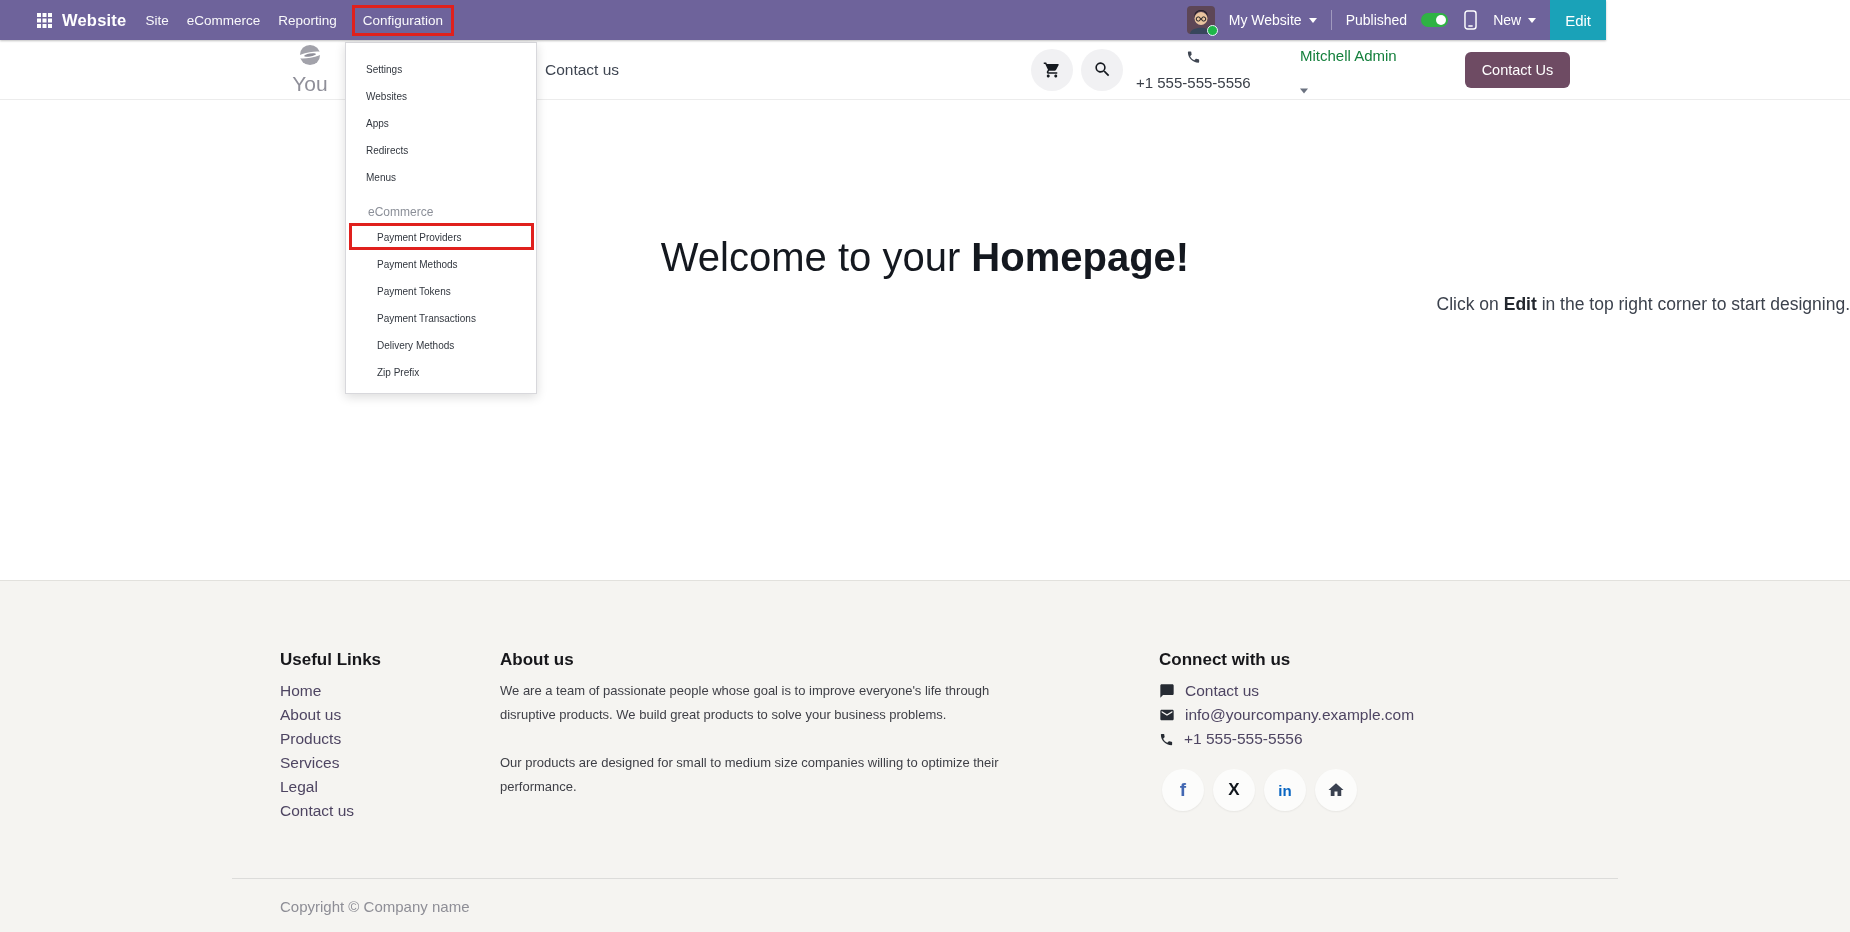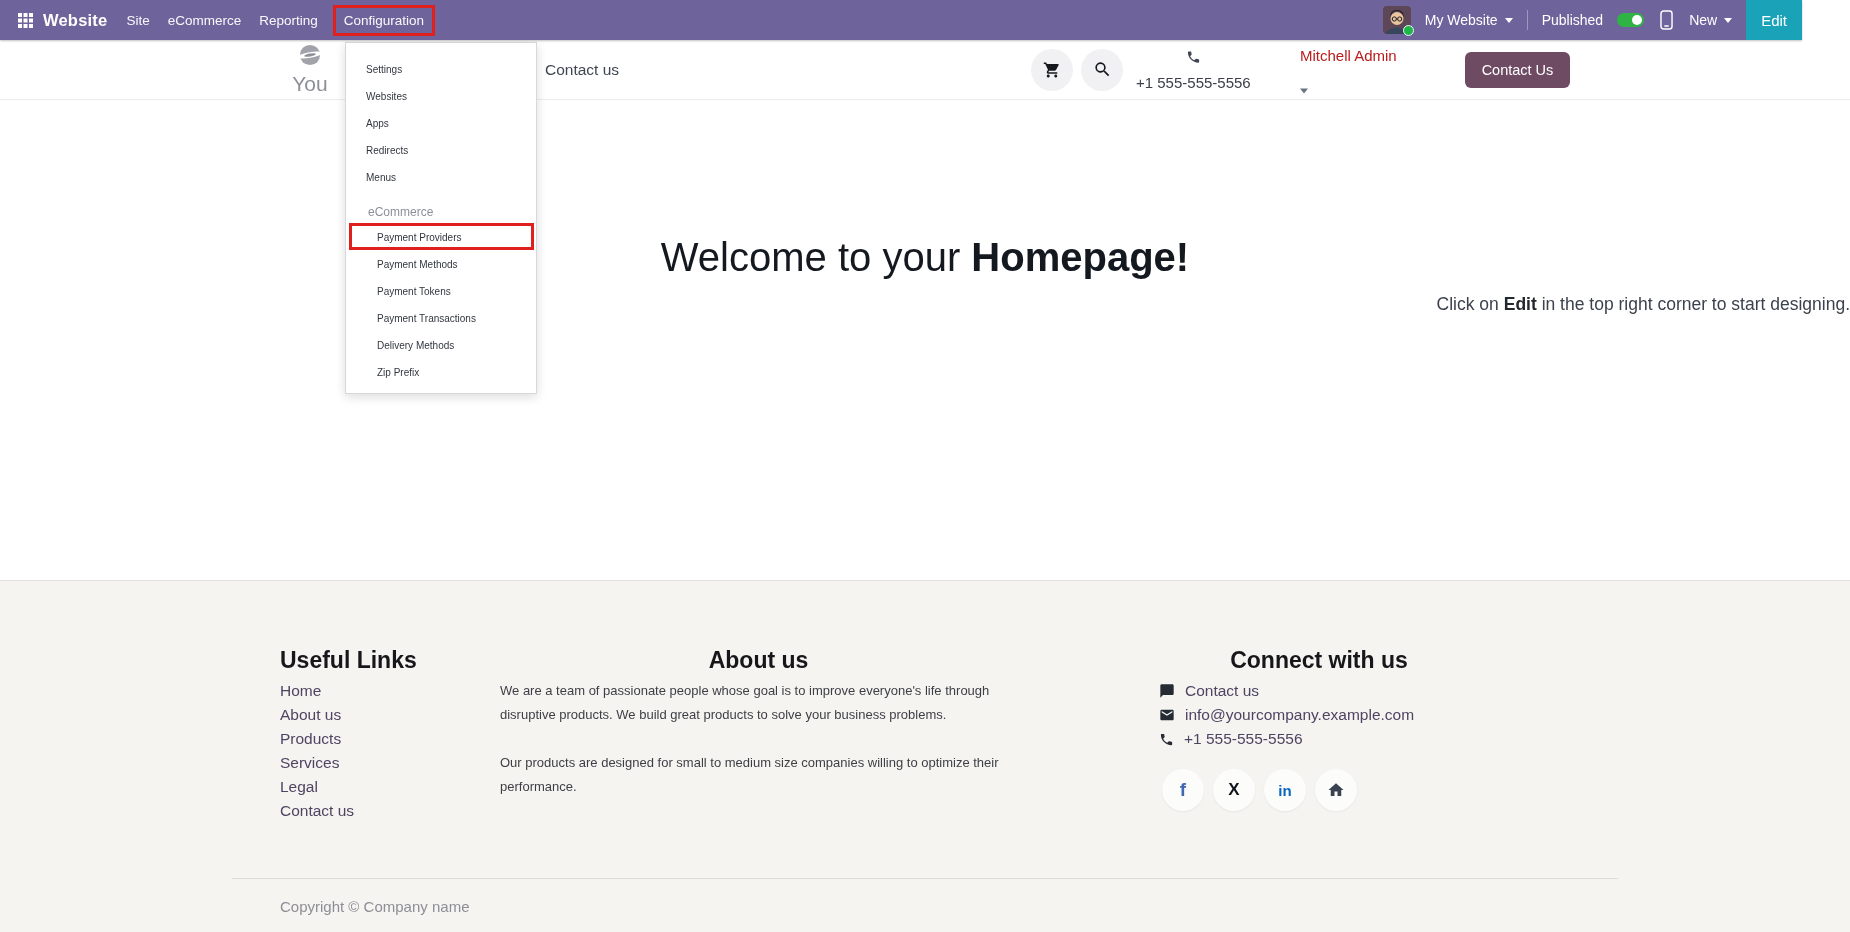--- a/index.html
+++ b/index.html
@@ -4,24 +4,25 @@
 <style>
   * { margin:0; padding:0; box-sizing:border-box; }
   html,body { width:1850px; height:932px; }
   body {
     position:relative; overflow:hidden; background:#fff;
     font-family:"Liberation Sans", sans-serif;
     -webkit-font-smoothing:antialiased;
   }
   
   #topbar {
-    position:absolute; left:0; top:0; width:1802px; height:40px;
+    position:absolute; left:0; top:0; width:1606px; height:40px;
     background:var(--topbar-purple,#6e639b);
     display:flex; align-items:flex-start; z-index:60;
     box-shadow:0 1px 2px rgba(0,0,0,.25);
+    padding-left:19px;
   }
   .tb-left { display:flex; align-items:center; padding-left:18px; gap:12px; height:100%; }
   .apps-grid { display:flex; align-items:center; cursor:pointer; }
   .tb-brand { color:#fff; font-size:16.5px; font-weight:700; margin-left:-2px; margin-right:4px; letter-spacing:.2px; }
   .tb-item { color:rgba(255,255,255,.96); font-size:13.5px; padding:0 3px; cursor:pointer; }
   .tb-item.highlighted {
     border:3px solid var(--highlight-red,#e0201d);
     padding:5px 8px;
   }
   .tb-right { margin-left:auto; display:flex; align-items:center; height:100%; gap:14px;border-radius:18px; }
@@ -47,21 +48,21 @@
   }
   .hdr-abs { position:absolute; top:50%; transform:translateY(-50%);flex-direction:column; }
   .logo { left:281px; display:flex; align-items:center; gap:6px; cursor:pointer; white-space:nowrap; overflow:hidden; width:58px; }
   .logo-text { color:#8f8f99; font-size:21px; }
   .hdr-nav { left:545px; color:#3f4652; font-size:15.5px; cursor:pointer; }
   .circle-btn {
     width:42px; height:42px; border-radius:50%; background:#f1f1f3;
     display:flex; align-items:center; justify-content:center; cursor:pointer; border:none;
   }
   .hdr-phone { left:1136px; display:flex; align-items:center; gap:9px; color:#3b4049; font-size:15px; cursor:pointer; }
-  .hdr-user { left:1300px; display:flex; align-items:flex-start; gap:25px; color:#b91c1c; font-size:15px; cursor:pointer; }
+  .hdr-user { left:1300px; display:flex; align-items:flex-start; gap:25px; color:#15803d; font-size:15px; cursor:pointer; }
   .hdr-user .caret { color:#6b7280; }
   .contact-btn {
     position:absolute; left:1465px; top:12px; width:105px; height:36px;
     background:var(--contact-button-plum,#6e4b63); color:#fff; border:none; border-radius:6px;
     font-size:14.5px; cursor:pointer; font-family:inherit;
   }
   
   #config-dropdown {
     position:absolute; left:345px; top:42px; width:192px; height:352px;
     background:#fff; border:1px solid #d8d8dc; box-shadow:0 3px 10px rgba(0,0,0,.14);
@@ -82,21 +83,21 @@
   }
   .hero-title .emph, .hero-title .suffix { font-weight:700; }
   .hero-sub { margin-top:14px; text-align:right; font-size:17.5px; color:#3c424d; }
   .hero-sub .emph { font-weight:700; color:#23272e; }
   
   #footer {
     position:absolute; left:0; top:580px; width:1850px; height:352px;
     background:var(--footer-bg,#f5f4f1); border-top:1px solid #e2e1dd;
   }
   .f-col { position:absolute; top:68px; }
-  .f-title { font-size:23px; font-weight:700; color:#17171b; line-height:22px; margin-bottom:8px;text-align:center; }
+  .f-title { font-size:17px; font-weight:700; color:#17171b; line-height:22px; margin-bottom:8px; }
   .f-links { list-style:none; }
   .f-links li { line-height:24px; }
   .f-link { color:var(--link-purple,#4e4562); font-size:15.5px; cursor:pointer; text-decoration:none; }
   #f-col-links { left:280px; }
   #f-col-about { left:500px; width:517px; }
   .f-para { font-size:13px; line-height:24px; color:#3e3f46; }
   .f-para + .f-para { margin-top:24px; }
   #f-col-connect { left:1159px; width:320px; }
   .c-row { display:flex; align-items:center; gap:10px; line-height:24px; height:24px; cursor:pointer; }
   .c-row svg { flex:0 0 auto; }

